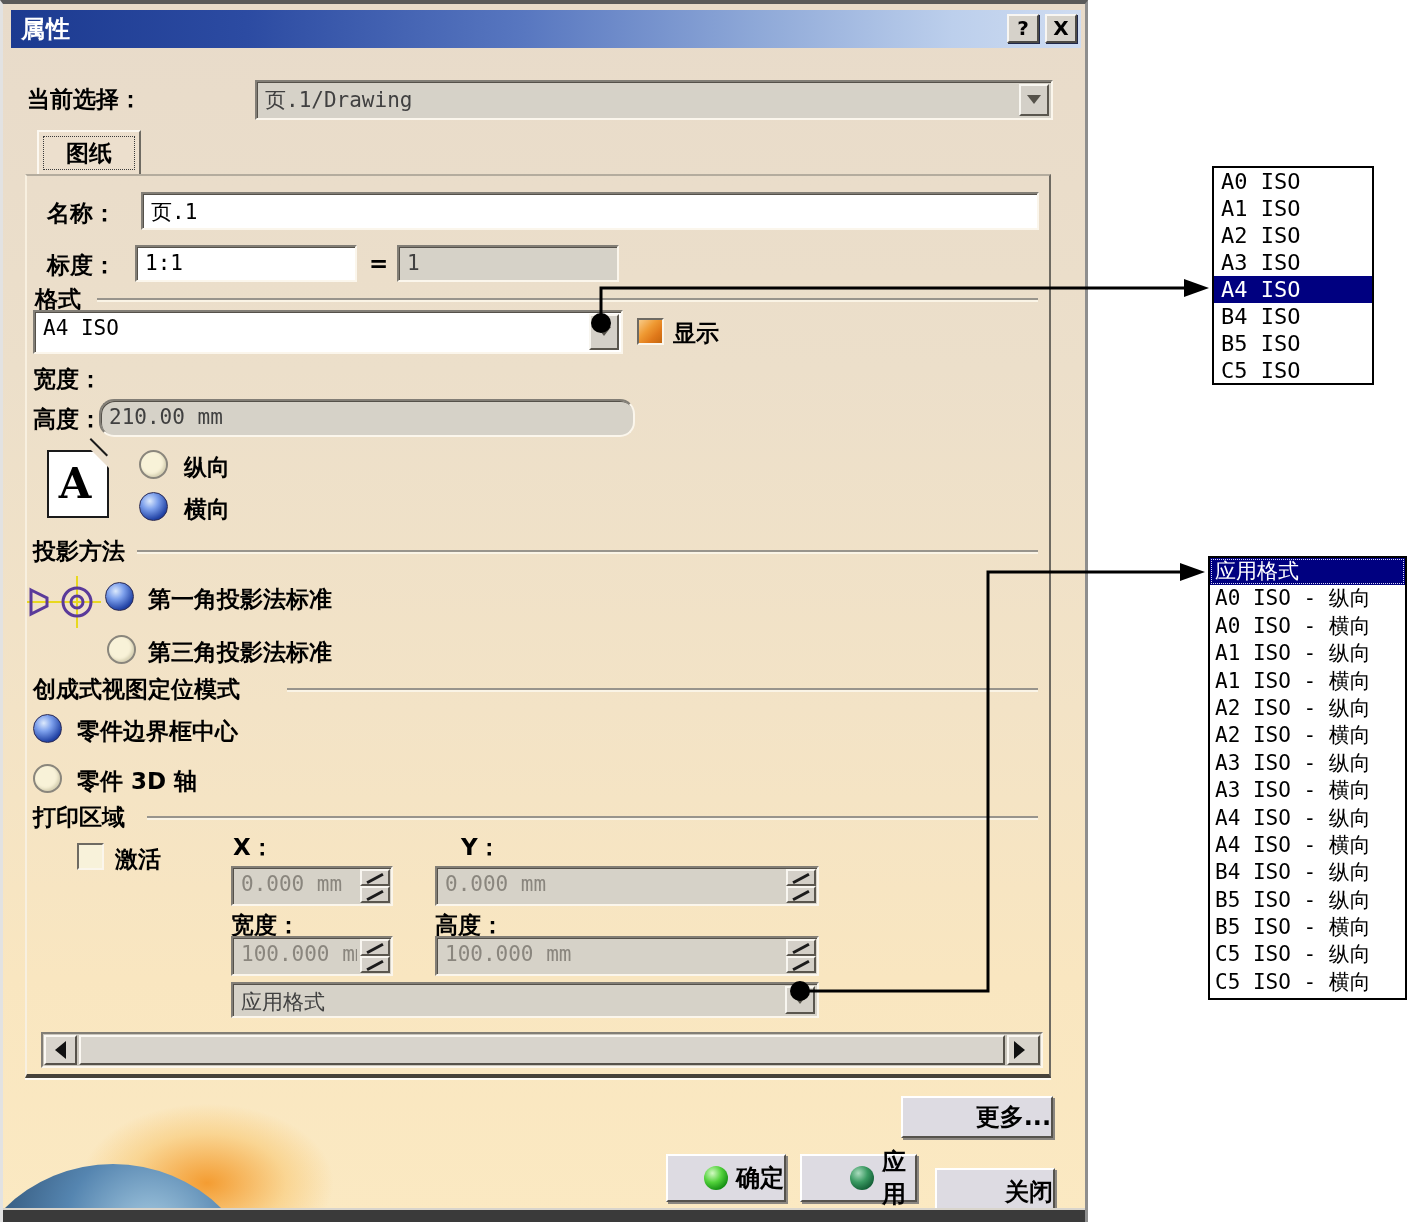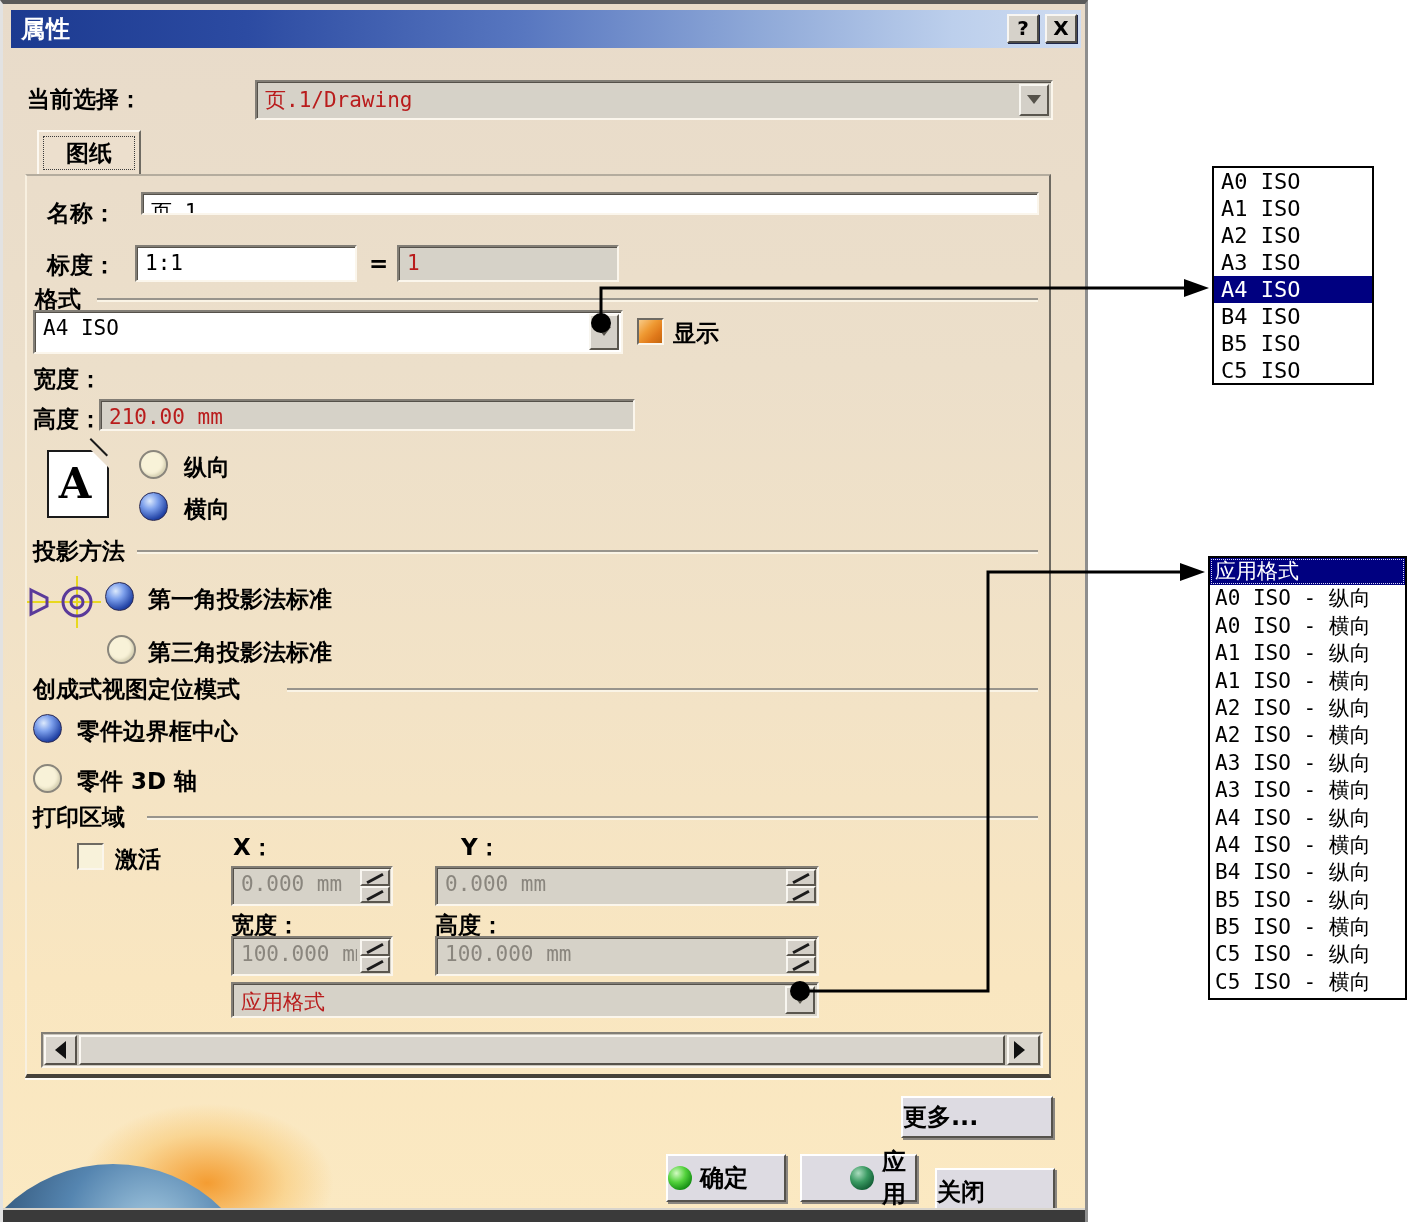--- a/index.html
+++ b/index.html
@@ -25,21 +25,21 @@
           border:2px solid;border-color:#f8f6f2 #4c4a46 #4c4a46 #f8f6f2;box-shadow:1px 1px 0 #20284a;
           font-weight:bold;font-size:20px;text-align:center;line-height:25px;box-sizing:border-box;}
   .tb-help{right:42px;} .tb-close{right:4px;}
   
   .lbl{position:absolute;font-size:23px;font-weight:bold;color:#000;white-space:nowrap;}
   .sunken{box-sizing:border-box;border:2px solid;border-color:#827e76 #fbf6ec #fbf6ec #827e76;
           box-shadow:inset 1px 1px 0 #55514a;}
   .field{position:absolute;font-family:"DejaVu Sans Mono",monospace;font-size:21px;
          padding:4px 0 0 8px;white-space:nowrap;overflow:hidden;}
   .white{background:#fff;color:#000;}
-  .gray{background:#d6d2c8;color:#b91c1c;}
+  .gray{background:#d6d2c8;color:#404040;}
   .combo-btn{position:absolute;top:2px;right:2px;bottom:2px;width:30px;background:#d4d0c8;
              border:2px solid;border-color:#f8f6f0 #5a564e #5a564e #f8f6f0;box-sizing:border-box;}
   .combo-btn .tri{position:absolute;left:50%;top:50%;transform:translate(-50%,-32%);
              width:0;height:0;border:7px solid transparent;border-top:9px solid #55524a;}
   .hline{position:absolute;height:2px;background:#98948c;box-shadow:0 2px 0 #faf4e6;}
   .radio{position:absolute;width:29px;height:29px;border-radius:50%;box-sizing:border-box;}
   .radio.cream{background:#f8f2d8;border:2px solid #8a867c;box-shadow:inset -2px -2px 3px #d8d2b4;}
   .radio.blue{background:radial-gradient(circle at 36% 30%,#dce9fc 0%,#7da0ec 32%,#2344a6 72%,#122066 100%);
               border:1px solid #2a2a55;}
   .checkbox{position:absolute;width:27px;height:27px;box-sizing:border-box;
@@ -51,21 +51,21 @@
         box-shadow:inset 1px 1px 0 #55514a;background:#d6d2c8;}
   .spin-val{position:absolute;left:8px;top:4px;right:34px;bottom:2px;overflow:hidden;white-space:nowrap;
         font-family:"DejaVu Sans Mono",monospace;font-size:21px;color:#8a867e;}
   .spin-btns{position:absolute;top:1px;right:1px;bottom:1px;width:30px;display:flex;flex-direction:column;}
   .spin-b{flex:1;background:#d4d0c8;border:2px solid;border-color:#f8f6f0 #5a564e #5a564e #f8f6f0;
         box-sizing:border-box;position:relative;}
   .spin-b::after{content:"";position:absolute;left:4px;right:4px;top:45%;height:3px;background:#1c1c1c;
         transform:rotate(-28deg);}
   
   .btn{position:absolute;background:#dddbe2;border:2px solid;border-color:#ffffff #55524c #55524c #ffffff;
-       box-shadow:2px 2px 0 #8a8680;box-sizing:border-box;display:flex;align-items:center;justify-content:flex-start;
+       box-shadow:2px 2px 0 #8a8680;box-sizing:border-box;display:flex;align-items:center;justify-content:flex-end;
        font-size:24px;font-weight:bold;color:#000;gap:8px;}
   .sphere{width:24px;height:24px;border-radius:50%;flex:0 0 auto;}
   .sphere.green{background:radial-gradient(circle at 35% 30%,#d2fac2 0%,#53d23c 40%,#108a10 78%,#064e06 100%);}
   .sphere.dgreen{background:radial-gradient(circle at 35% 30%,#aadcbe 0%,#3a9a62 40%,#115c34 78%,#05301a 100%);}
   
   .tab{position:absolute;left:34px;top:126px;width:104px;height:46px;box-sizing:border-box;
        background:#ecdfcd;border:2px solid;border-color:#fcf8f0 #6e6a62 #ecdfcd #fcf8f0;}
   .tab .focus{position:absolute;inset:4px;border:1px dotted #3a3a3a;display:flex;align-items:center;justify-content:center;}
   .tab-label{font-size:23px;font-weight:bold;}
   .pane{position:absolute;left:22px;top:170px;width:1026px;height:904px;box-sizing:border-box;
@@ -129,21 +129,21 @@
     </div>
 
     <div class="tab">
       <span class="focus">
           <span class="tab-label">图纸</span>
         </span>
     </div>
     <div class="pane"></div>
 
     <span class="lbl" style="left:44px;top:194px;">名称：</span>
-    <div class="field white sunken" style="left:138px;top:188px;width:898px;height:23px;">
+    <div class="field white sunken" style="left:138px;top:188px;width:898px;height:38px;">
       <span>页.1</span>
     </div>
 
     <span class="lbl" style="left:44px;top:246px;">标度：</span>
     <div class="field white sunken" style="left:132px;top:241px;width:222px;height:37px;">
       <span>1:1</span>
     </div>
     <span class="lbl" style="left:366px;top:246px;">=</span>
     <div class="field gray sunken" style="left:394px;top:241px;width:222px;height:37px;">
       <span>1</span>
@@ -156,21 +156,21 @@
       <span>A4 ISO</span>
       <span class="combo-btn">
           <span class="tri"></span>
         </span>
     </div>
     <span class="checkbox orange" style="left:634px;top:314px;"></span>
     <span class="lbl" style="left:670px;top:314px;">显示</span>
 
     <span class="lbl" style="left:30px;top:360px;">宽度：</span>
     <span class="lbl" style="left:30px;top:400px;">高度：</span>
-    <div class="field gray sunken" style="left:96px;top:395px;width:536px;height:32px;">
+    <div class="field gray sunken" style="left:96px;top:395px;width:536px;height:38px;border-radius:15px;">
       <span>210.00 mm</span>
     </div>
 
     <div class="paper">
       <span class="letter">A</span>
       <span class="fold"></span>
         <span class="foldline"></span>
     </div>
     <span class="radio cream" style="left:136px;top:446px;"></span>
     <span class="lbl" style="left:181px;top:448px;">纵向</span>

